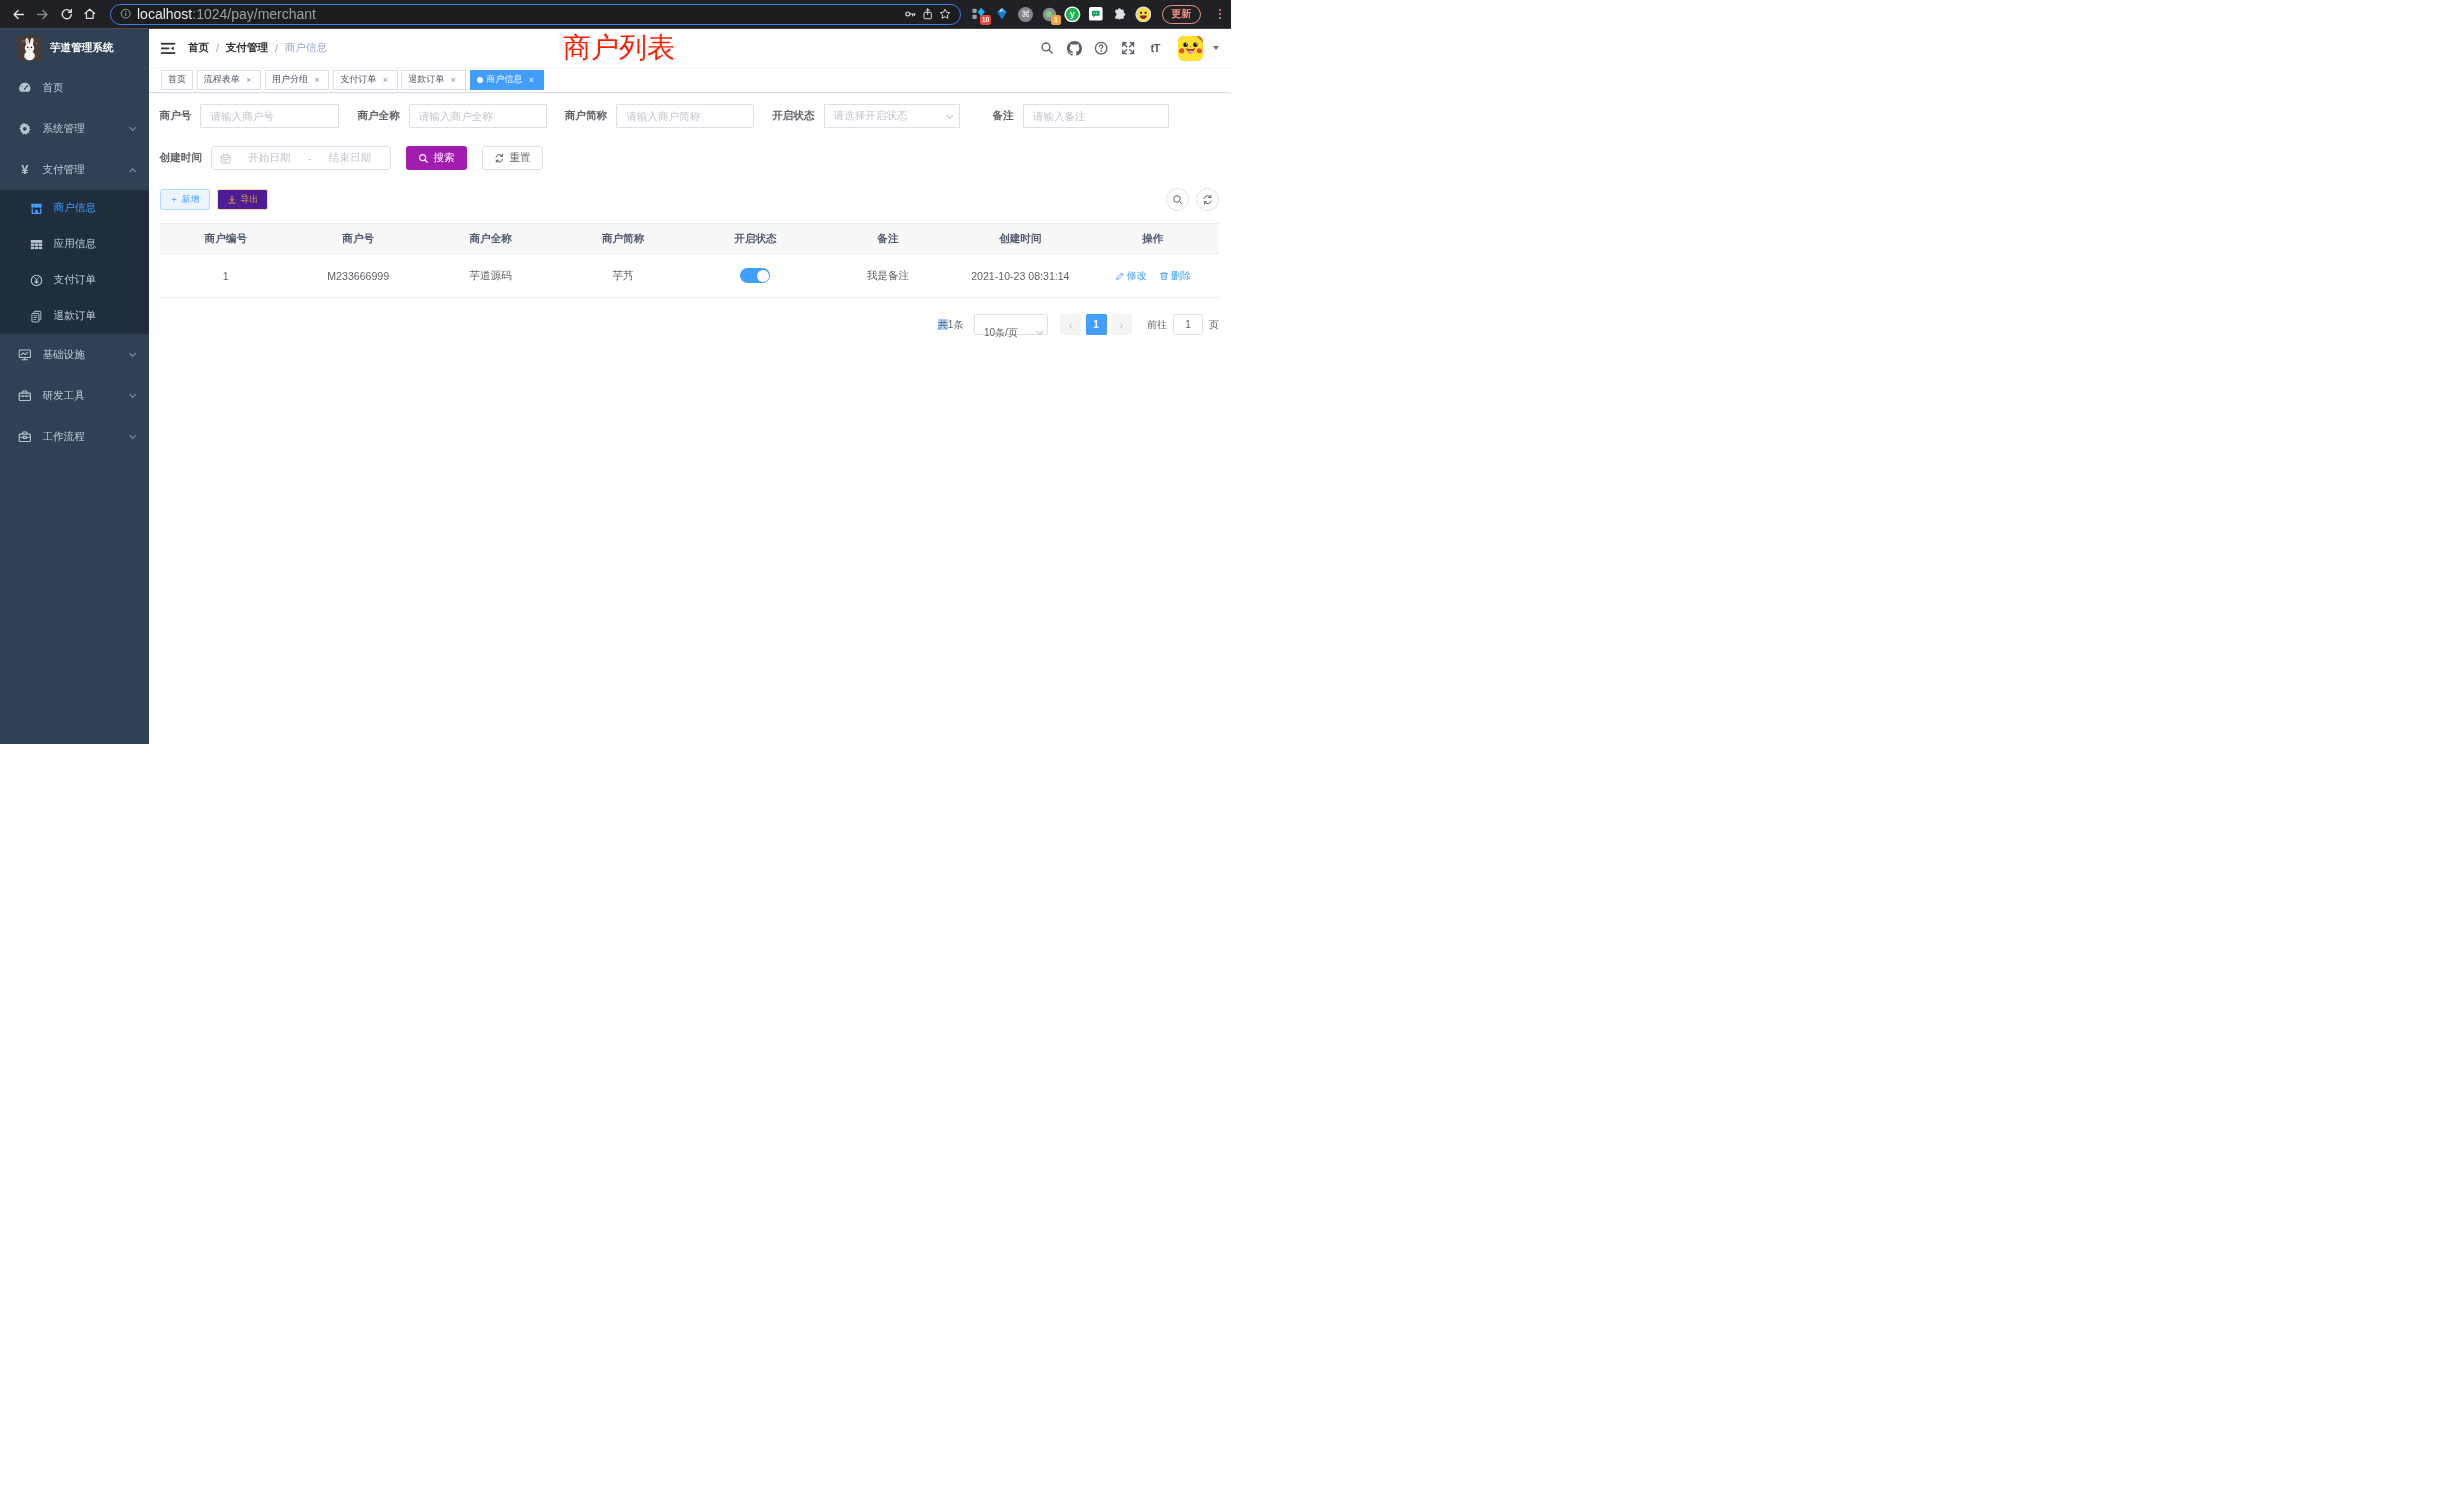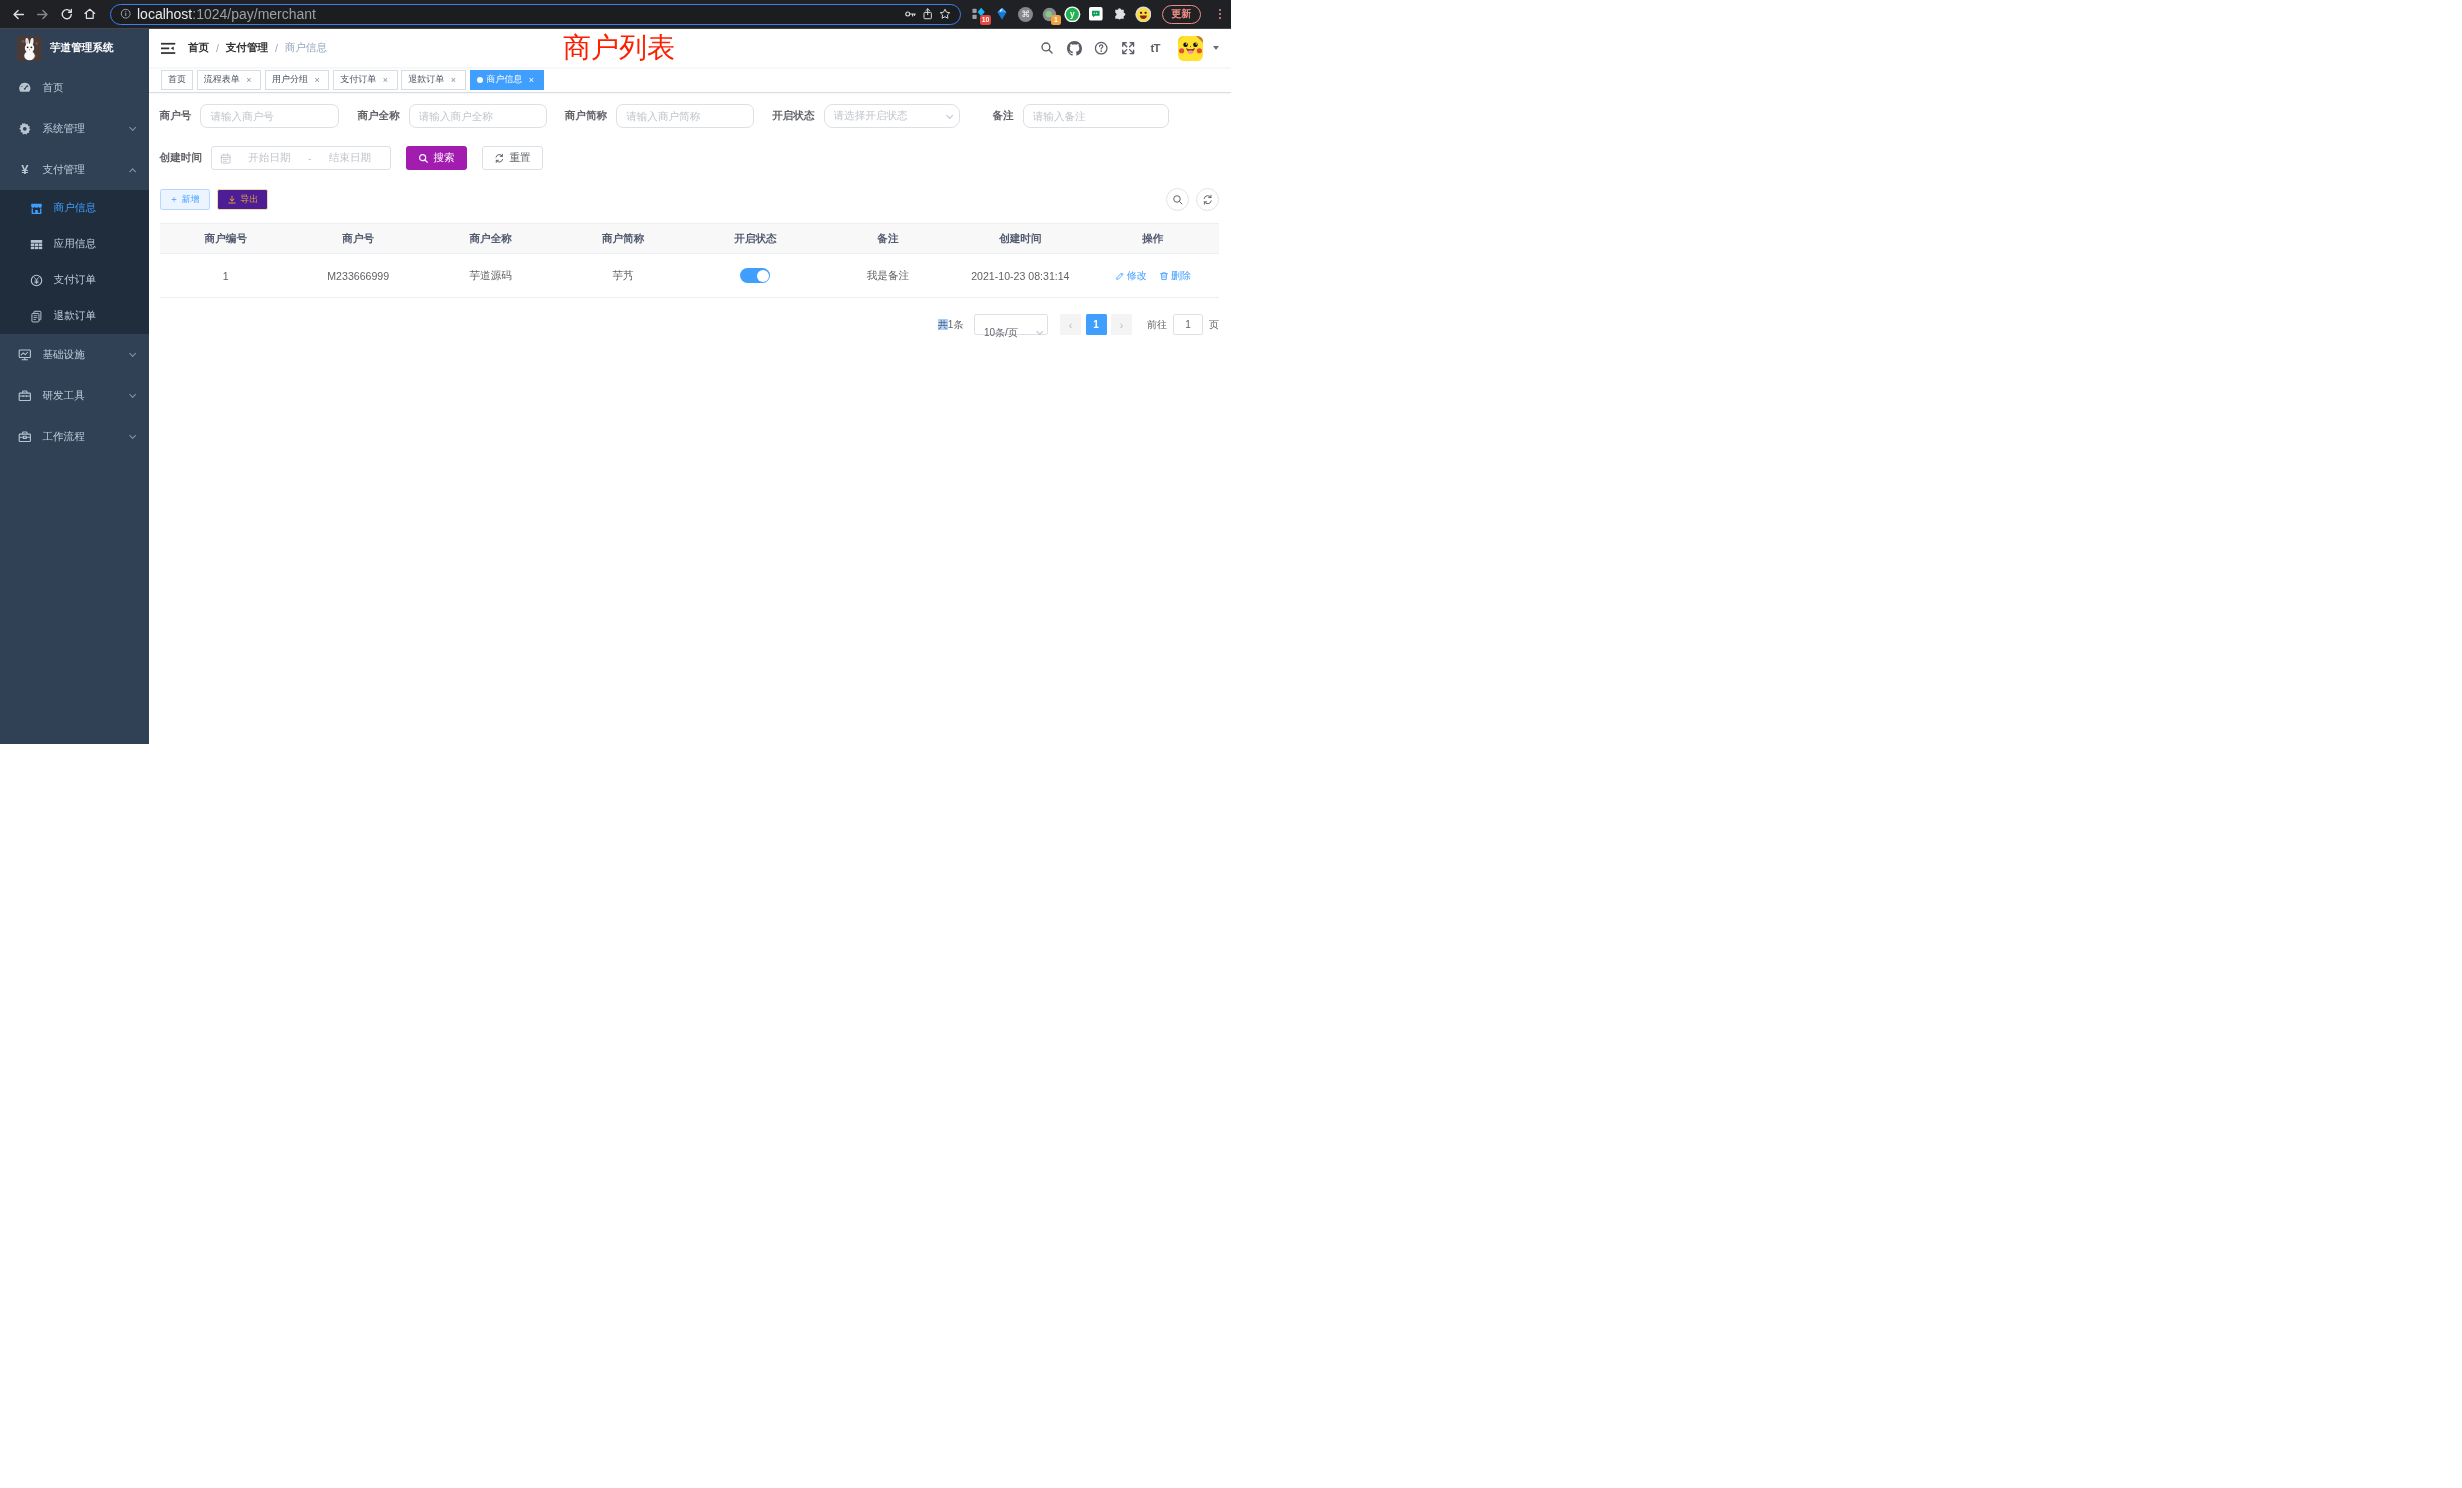--- a/index.html
+++ b/index.html
@@ -63,23 +63,23 @@
   .tag { height:20px; display:flex; align-items:center; gap:3.8px; border:0.8px solid #d8dce5; background:#fff; color:#495060; font-size:9px; padding:0 6px; cursor:pointer; white-space:nowrap; }
   .tag .x { color:#8a919c; font-size:9px; width:10.6px; height:10.6px; display:flex; align-items:center; justify-content:center; border-radius:50%; }
   .tag.active { background:#409eff; border-color:#409eff; color:#fff; }
   .tag.active .x { color:#fff; }
   .dot { width:6px; height:6px; border-radius:50%; background:#fff; }
 
   .main { padding:11.4px 12px 0 10.6px; position:relative; }
   .frow { display:flex; align-items:center; margin-bottom:18px; }
   .fitem { display:flex; align-items:center; margin-right:18px; }
   .flabel { font-size:10.6px; font-weight:700; color:#606266; margin-right:9px; white-space:nowrap; }
-  .inp { height:24px; border:0.8px solid #dcdfe6; border-radius:7px; padding:0 9px; font-size:10.6px; color:#606266; outline:none; background:#fff; font-family:inherit; }
+  .inp { height:24px; border:0.8px solid #dcdfe6; border-radius:1px; padding:0 9px; font-size:10.6px; color:#606266; outline:none; background:#fff; font-family:inherit; }
   .inp::placeholder { color:#c0c4cc; }
-  .selectbox { height:24px; border:0.8px solid #dcdfe6; border-radius:9px; display:flex; align-items:center; padding:0 7.6px 0 9px; font-size:10.6px; color:#c0c4cc; cursor:pointer; }
+  .selectbox { height:24px; border:0.8px solid #dcdfe6; border-radius:0; display:flex; align-items:center; padding:0 7.6px 0 9px; font-size:10.6px; color:#c0c4cc; cursor:pointer; }
   .selectbox .sel-sp { flex:1; }
   .sel-arrow { width:5.3px; height:5.3px; border-right:1.1px solid #c0c4cc; border-bottom:1.1px solid #c0c4cc; transform:rotate(45deg) translateY(-1.5px); }
   .daterange { width:180px; height:24px; border:0.8px solid #dcdfe6; border-radius:3px; display:flex; align-items:center; padding:0 7.6px; gap:6px; color:#c0c4cc; font-size:10.6px; }
   .daterange .dph { flex:1; text-align:center; }
   .btn { height:24px; border-radius:3px; font-size:10.6px; display:inline-flex; align-items:center; gap:4.5px; padding:0 11.4px; cursor:pointer; border:0.8px solid transparent; white-space:nowrap; }
   .btn-primary { background:#a21caf; color:#fff; }
   .btn-plain { background:#fff; border-color:#dcdfe6; color:#606266; }
   .btn-mini { height:21px; font-size:9px; border-radius:2.3px; padding:0 9px; gap:3px; }
   .btn-add { background:#ecf5ff; border-color:#b3d8ff; color:#409eff; }
   .btn-export { background:#4c1d95; border-color:#f5dab1; color:#e6a23c; }

